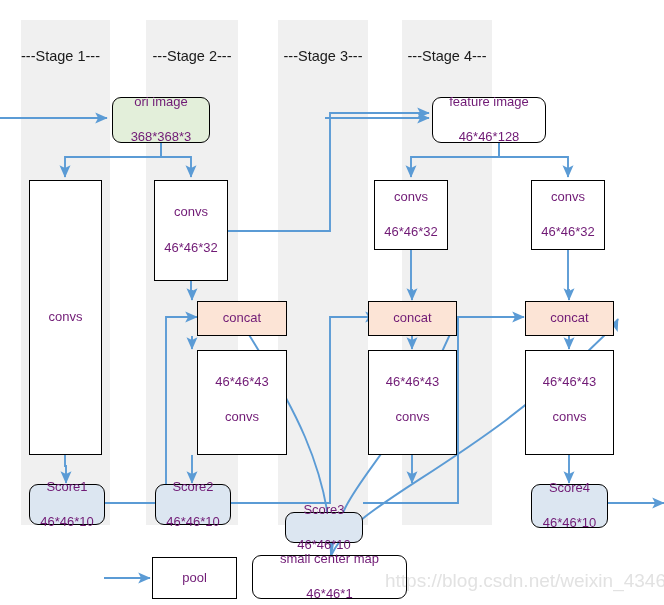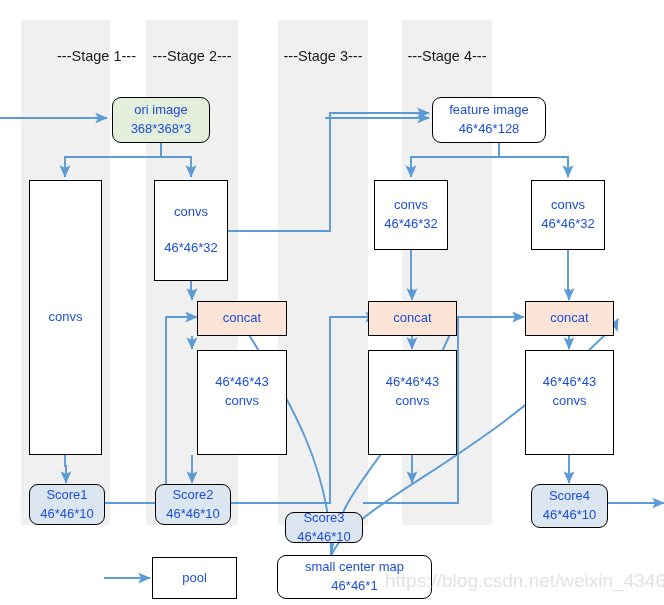--- a/index.html
+++ b/index.html
@@ -12,22 +12,22 @@
   #canvas{position:relative;width:664px;height:605px;background:#ffffff;}
   svg.layer{position:absolute;left:0;top:0;width:664px;height:605px;}
   .band{fill:#f0f0f0;}
   .stage-label{
     position:absolute;text-align:center;font-size:14.5px;color:#1a1a1a;
     white-space:nowrap;
   }
   .node{
     position:absolute;box-sizing:border-box;
     display:flex;flex-direction:column;align-items:center;justify-content:center;
-    font-size:13px;line-height:1.45;color:#1d4ed8;text-align:center;
-    background:#ffffff;border:1.3px solid #000000;
+    font-size:13px;line-height:1.45;color:#701a75;text-align:center;
+    background:#ffffff;border:1.3px solid #000000;gap:16px;
   }
   .node.rounded{border-radius:9px;}
   .node.green{background:#e3efda;}
   .node.blue{background:#dce6f1;text-align:center;}
   .node.peach{background:#fce4d6;}
   .node .ln{display:block;}
   .node.spread{justify-content:space-between;}
   .node.spread .ln{display:block;}
   .watermark{
     position:absolute;font-size:19px;color:#e2e2e2;white-space:nowrap;
@@ -96,21 +96,21 @@
       <path d="M188,578 L233,578"></path>
 
       <path d="M331,556 C331,470 290,400 246,330 C243,325 241,322 240,320"></path>
       <path d="M331,556 C340,480 390,470 452,330 C455,324 457,321 458,319"></path>
       <path d="M331,556 C355,500 470,470 610,330 C614,325 617,321 618,319"></path>
     </g>
 
     <path d="M331,556 L331,530" fill="none" stroke="#5b9bd5" stroke-width="1.9"></path>
   </svg>
 
-  <div class="stage-label" style="left:21px;top:48px;width:76px;padding-left:36px;">---Stage 1---</div>
+  <div class="stage-label" style="left:21px;top:48px;width:76px;">---Stage 1---</div>
   <div class="stage-label" style="left:146px;top:48px;width:92px;">---Stage 2---</div>
   <div class="stage-label" style="left:278px;top:48px;width:90px;">---Stage 3---</div>
   <div class="stage-label" style="left:402px;top:48px;width:90px;">---Stage 4---</div>
 
   <div class="node rounded green" style="left:112px;top:97px;width:98px;height:46px;">
     <span class="ln">ori image</span>
     <span class="ln">368*368*3</span>
   </div>
 
   <div class="node rounded" style="left:432px;top:97px;width:114px;height:46px;">
@@ -175,20 +175,20 @@
   <div class="node rounded blue" style="left:531px;top:484px;width:77px;height:44px;">
     <span class="ln">Score4</span>
     <span class="ln">46*46*10</span>
   </div>
 
 
   <div class="node" style="left:152px;top:557px;width:85px;height:42px;">
     <span class="ln">pool</span>
   </div>
 
-  <div class="node rounded" style="left:277px;top:555px;width:155px;height:44px;">
+  <div class="node rounded" style="left:252px;top:555px;width:155px;height:44px;">
     <span class="ln">small center map</span>
     <span class="ln">46*46*1</span>
   </div>
 
   <div class="watermark" style="left:385px;top:570px;">https://blog.csdn.net/weixin_43466321</div>
 
 </div>
 
 </body></html>

